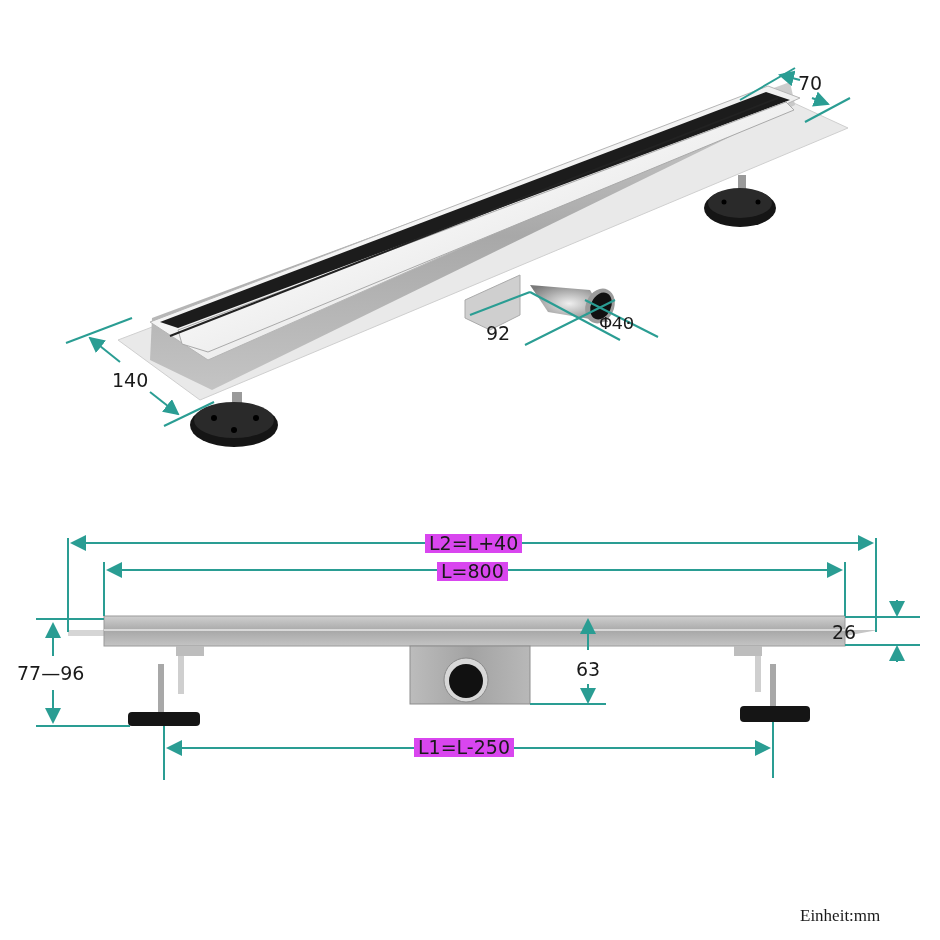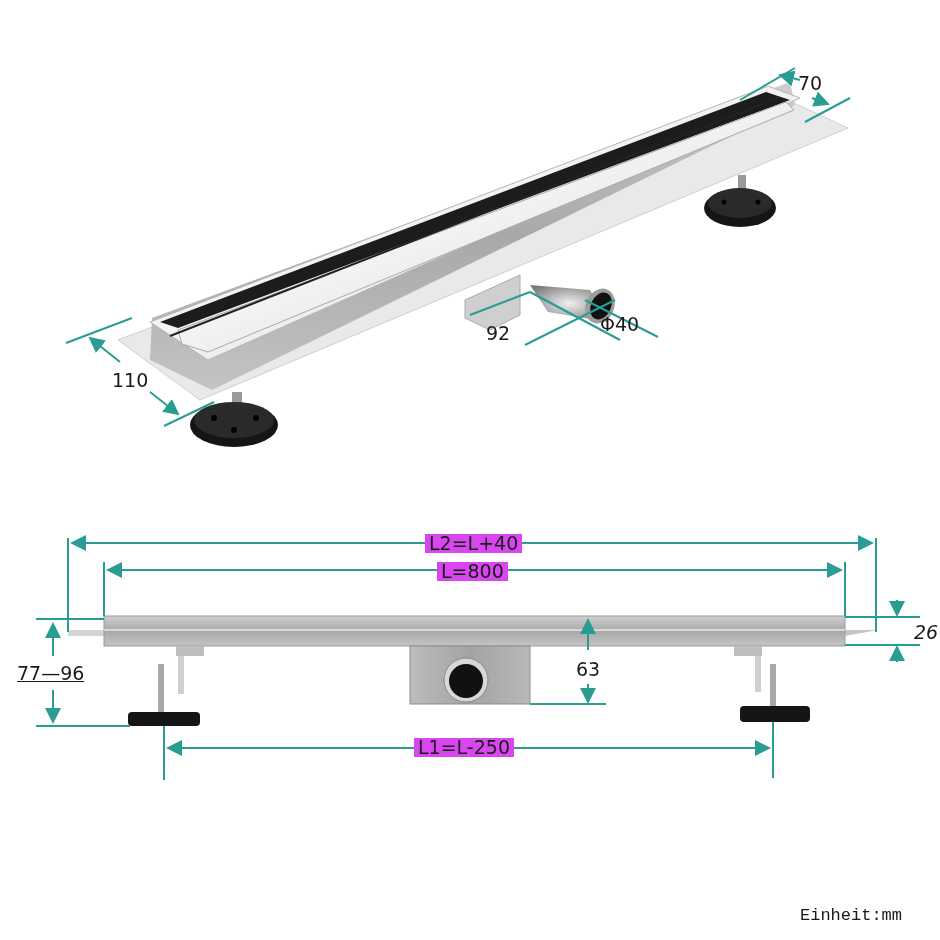--- a/index.html
+++ b/index.html
@@ -3,21 +3,21 @@
 <meta charset="utf-8">
 <style>
   html, body { margin:0; padding:0; background:#ffffff; }
   body { width:940px; height:940px; position:relative; overflow:hidden;
          font-family:"DejaVu Sans", sans-serif; }
   #stage { position:absolute; left:0; top:0; width:808px; height:940px; }
   .lbl { position:absolute; font-family:"DejaVu Sans", sans-serif; color:#1a1a1a;
          font-size:19px; line-height:1; white-space:nowrap; background:transparent; }
   .lbl.bg { background:#d946ef; padding:0 4px; }
   .unit { position:absolute; left:800px; top:906px; font-size:17px; color:#1a1a1a;
-          font-family:Liberation Mono, monospace; }
+          font-family:Liberation Serif, serif; }
 </style>
 </head>
 <body>
 
 <div id="stage">
 
   <svg width="940" height="940" viewBox="0 0 940 940" xmlns="http://www.w3.org/2000/svg" style="position:absolute;left:0;top:0">
     <defs>
       <linearGradient id="topSteel" x1="0" y1="0" x2="1" y2="1">
         <stop offset="0" stop-color="#d9d9d9"></stop>
@@ -166,25 +166,25 @@
         <g>
           <line x1="164" y1="726" x2="164" y2="780"></line>
           <line x1="773" y1="722" x2="773" y2="778"></line>
           <line x1="168" y1="748" x2="769" y2="748" marker-start="url(#arr)" marker-end="url(#arr)"></line>
         </g>
       </g>
     </g>
   </svg>
 
   <span class="lbl" style="left:798px;top:74px;">70</span>
-  <span class="lbl" style="left:112px;top:371px;">110</span>
+  <span class="lbl" style="left:112px;top:371px;">140</span>
   <span class="lbl" style="left:486px;top:324px;">92</span>
-  <span class="lbl" style="left:600px;top:315px;">Φ40</span>
+  <span class="lbl" style="left:600px;top:315px;font-family:Liberation Mono, monospace;">Φ40</span>
 
   <span class="lbl bg" style="left:425px;top:534px;">L2=L+40</span>
   <span class="lbl bg" style="left:437px;top:562px;">L=800</span>
-  <span class="lbl" style="left:914px;top:623px;font-style:italic;">26</span>
+  <span class="lbl" style="left:832px;top:623px;">26</span>
   <span class="lbl" style="left:576px;top:660px;">63</span>
-  <span class="lbl" style="left:17px;top:664px;text-decoration:underline;">77—96</span>
+  <span class="lbl" style="left:17px;top:664px;">77—96</span>
   <span class="lbl bg" style="left:414px;top:738px;">L1=L-250</span>
 
   <span class="unit">Einheit:mm</span>
 </div>
 
 </body></html>

